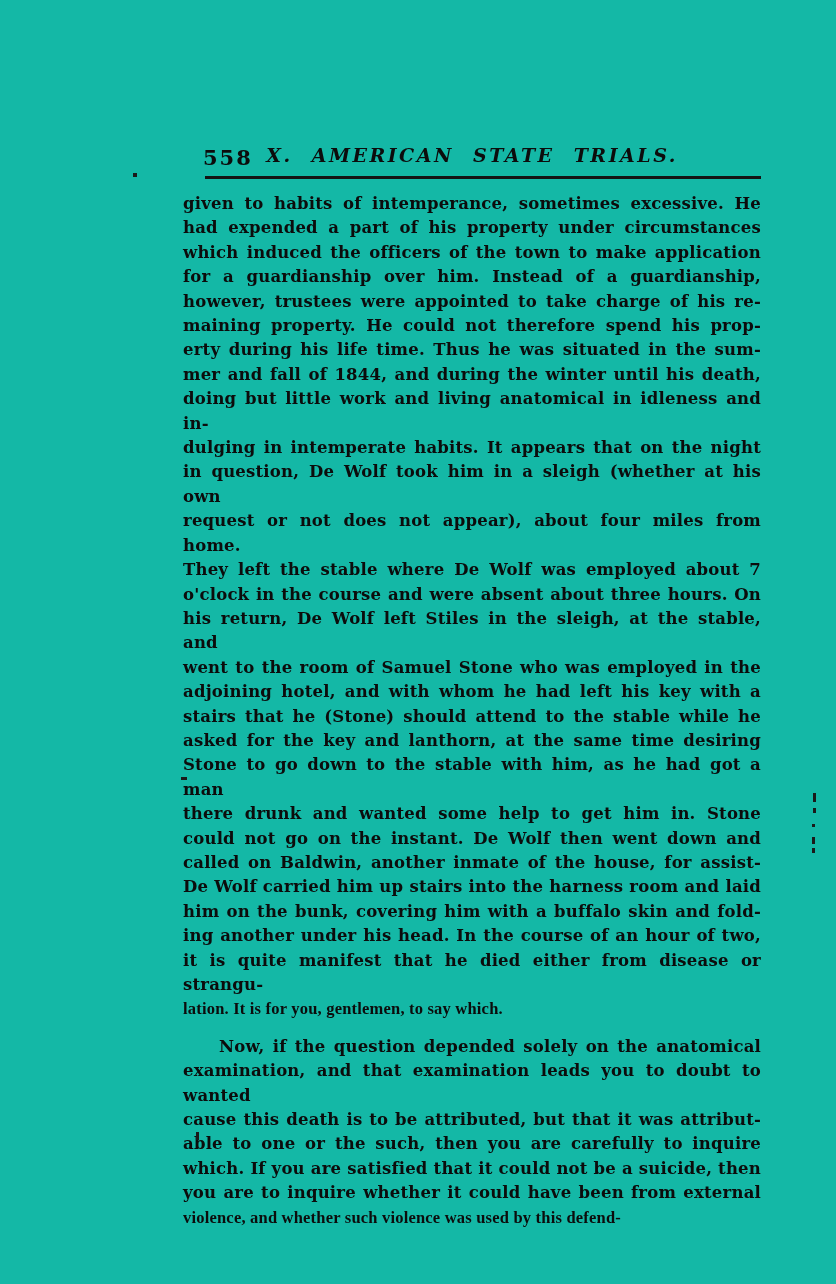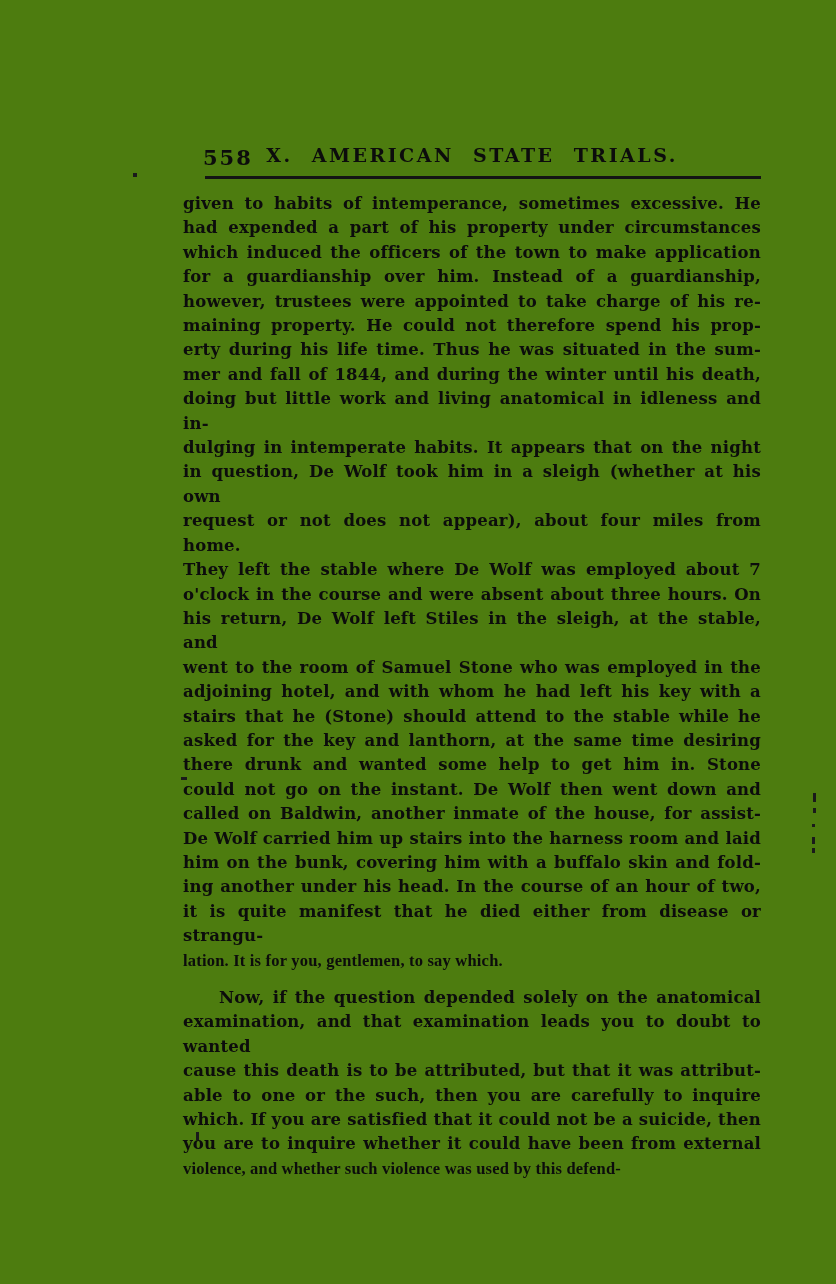--- a/index.html
+++ b/index.html
@@ -2,21 +2,21 @@
 <html><head>
 <meta charset="utf-8">
 <style>
   html, body { margin: 0; padding: 0; }
   body { background: #e9e9e9; }
   .page {
     position: relative;
     width: 836px;
     height: 1284px;
     margin: 0 auto;
-    background: #4d7c0f;
+    background: #14b8a6;
     font-family: "DejaVu Serif", serif;
     color: #0c0c0c;
     overflow: hidden;
   }
   .header {
     position: absolute;
     top: 144px;
     left: 183px;
     width: 578px;
     height: 28px;
@@ -25,20 +25,21 @@
   .pagenum {
     position: absolute;
     left: 20px;
     top: 1px;
     font-size: 21px;
     font-weight: bold;
     letter-spacing: 2px;
   }
   .running-title {
     display: inline-block;
+    font-style: italic;
     font-weight: bold;
     font-size: 19px;
     letter-spacing: 2.5px;
     word-spacing: 10px;
     white-space: nowrap;
   }
   .rule {
     position: absolute;
     top: 176px;
     left: 205px;
@@ -100,20 +101,21 @@
         <div class="line">dulging in intemperate habits. It appears that on the night</div>
         <div class="line">in question, De Wolf took him in a sleigh (whether at his own</div>
         <div class="line">request or not does not appear), about four miles from home.</div>
         <div class="line">They left the stable where De Wolf was employed about 7</div>
         <div class="line">o'clock in the course and were absent about three hours. On</div>
         <div class="line">his return, De Wolf left Stiles in the sleigh, at the stable, and</div>
         <div class="line">went to the room of Samuel Stone who was employed in the</div>
         <div class="line">adjoining hotel, and with whom he had left his key with a</div>
         <div class="line">stairs that he (Stone) should attend to the stable while he</div>
         <div class="line">asked for the key and lanthorn, at the same time desiring</div>
+        <div class="line">Stone to go down to the stable with him, as he had got a man</div>
         <div class="line">there drunk and wanted some help to get him in. Stone</div>
         <div class="line">could not go on the instant. De Wolf then went down and</div>
         <div class="line">called on Baldwin, another inmate of the house, for assist-</div>
         <div class="line">De Wolf carried him up stairs into the harness room and laid</div>
         <div class="line">him on the bunk, covering him with a buffalo skin and fold-</div>
         <div class="line">ing another under his head. In the course of an hour of two,</div>
         <div class="line">it is quite manifest that he died either from disease or strangu-</div>
         <div class="line last">lation. It is for you, gentlemen, to say which.</div>
       </div>
       <div class="paragraph">

